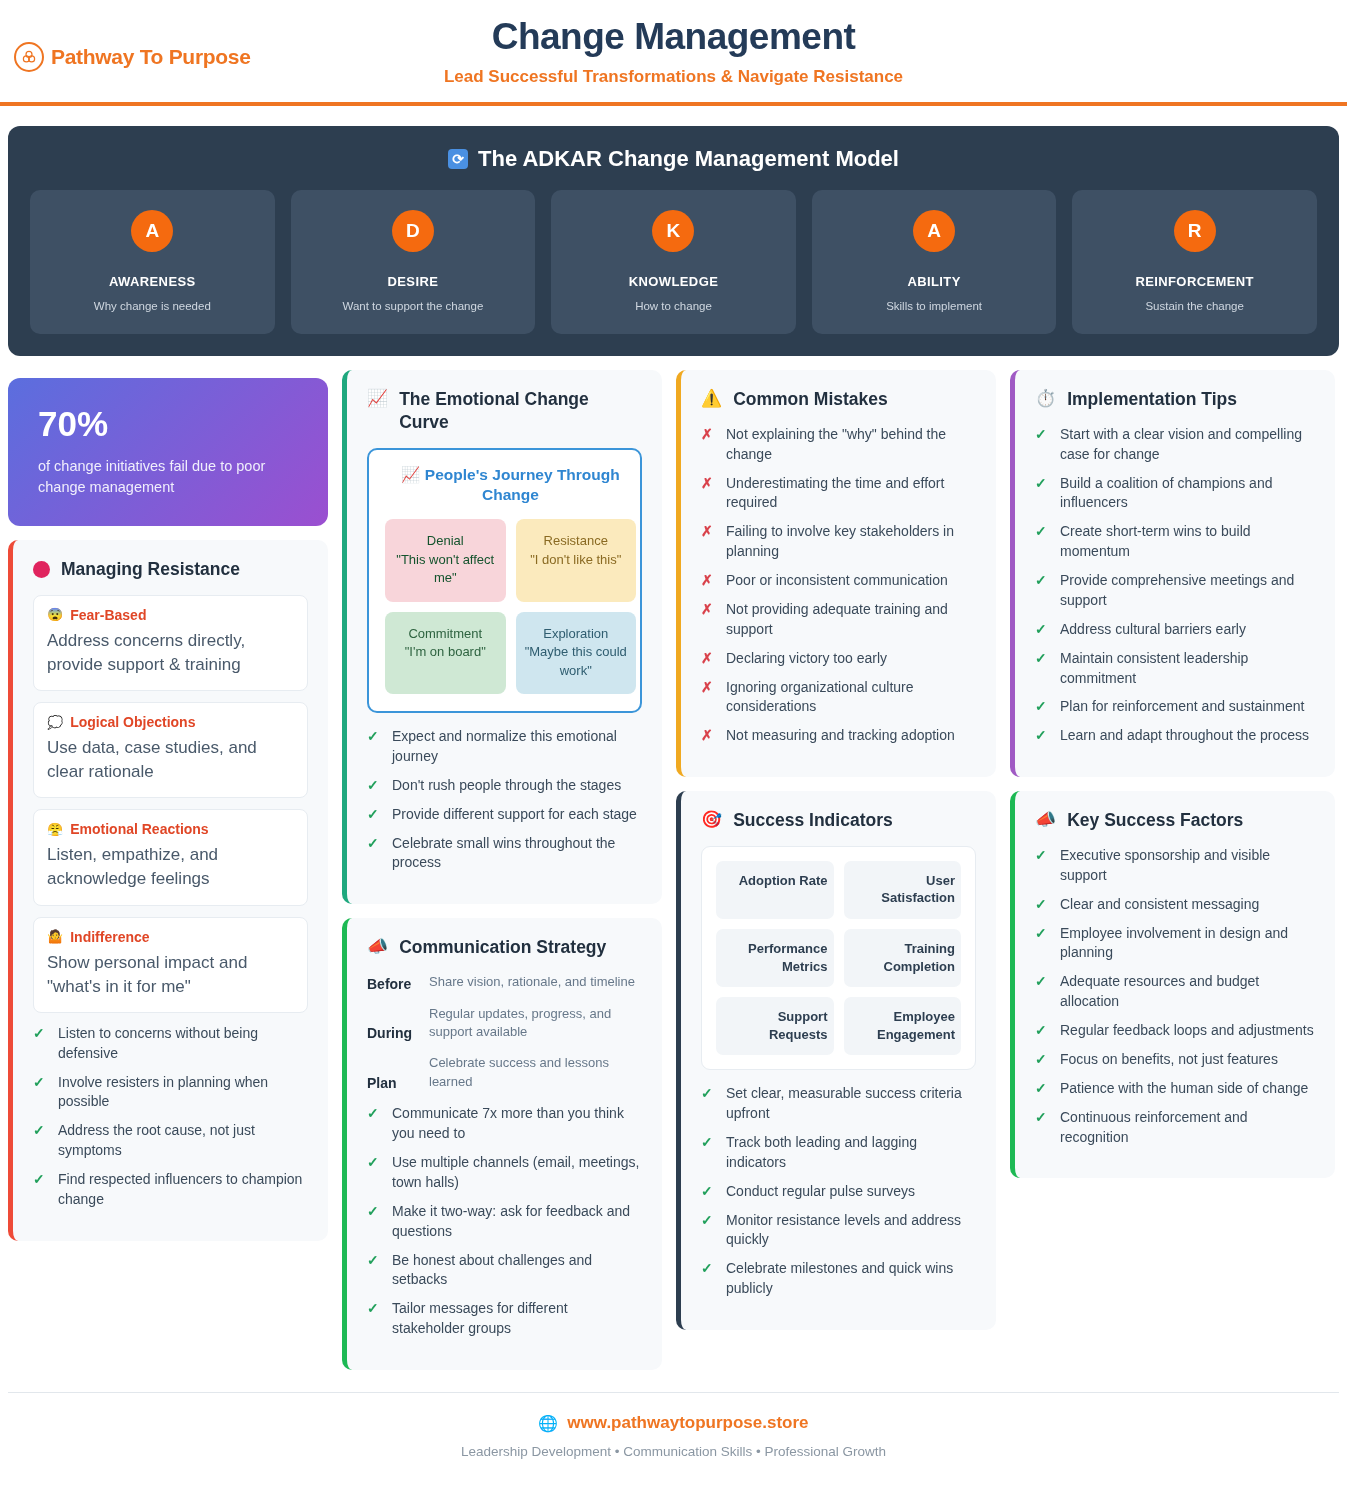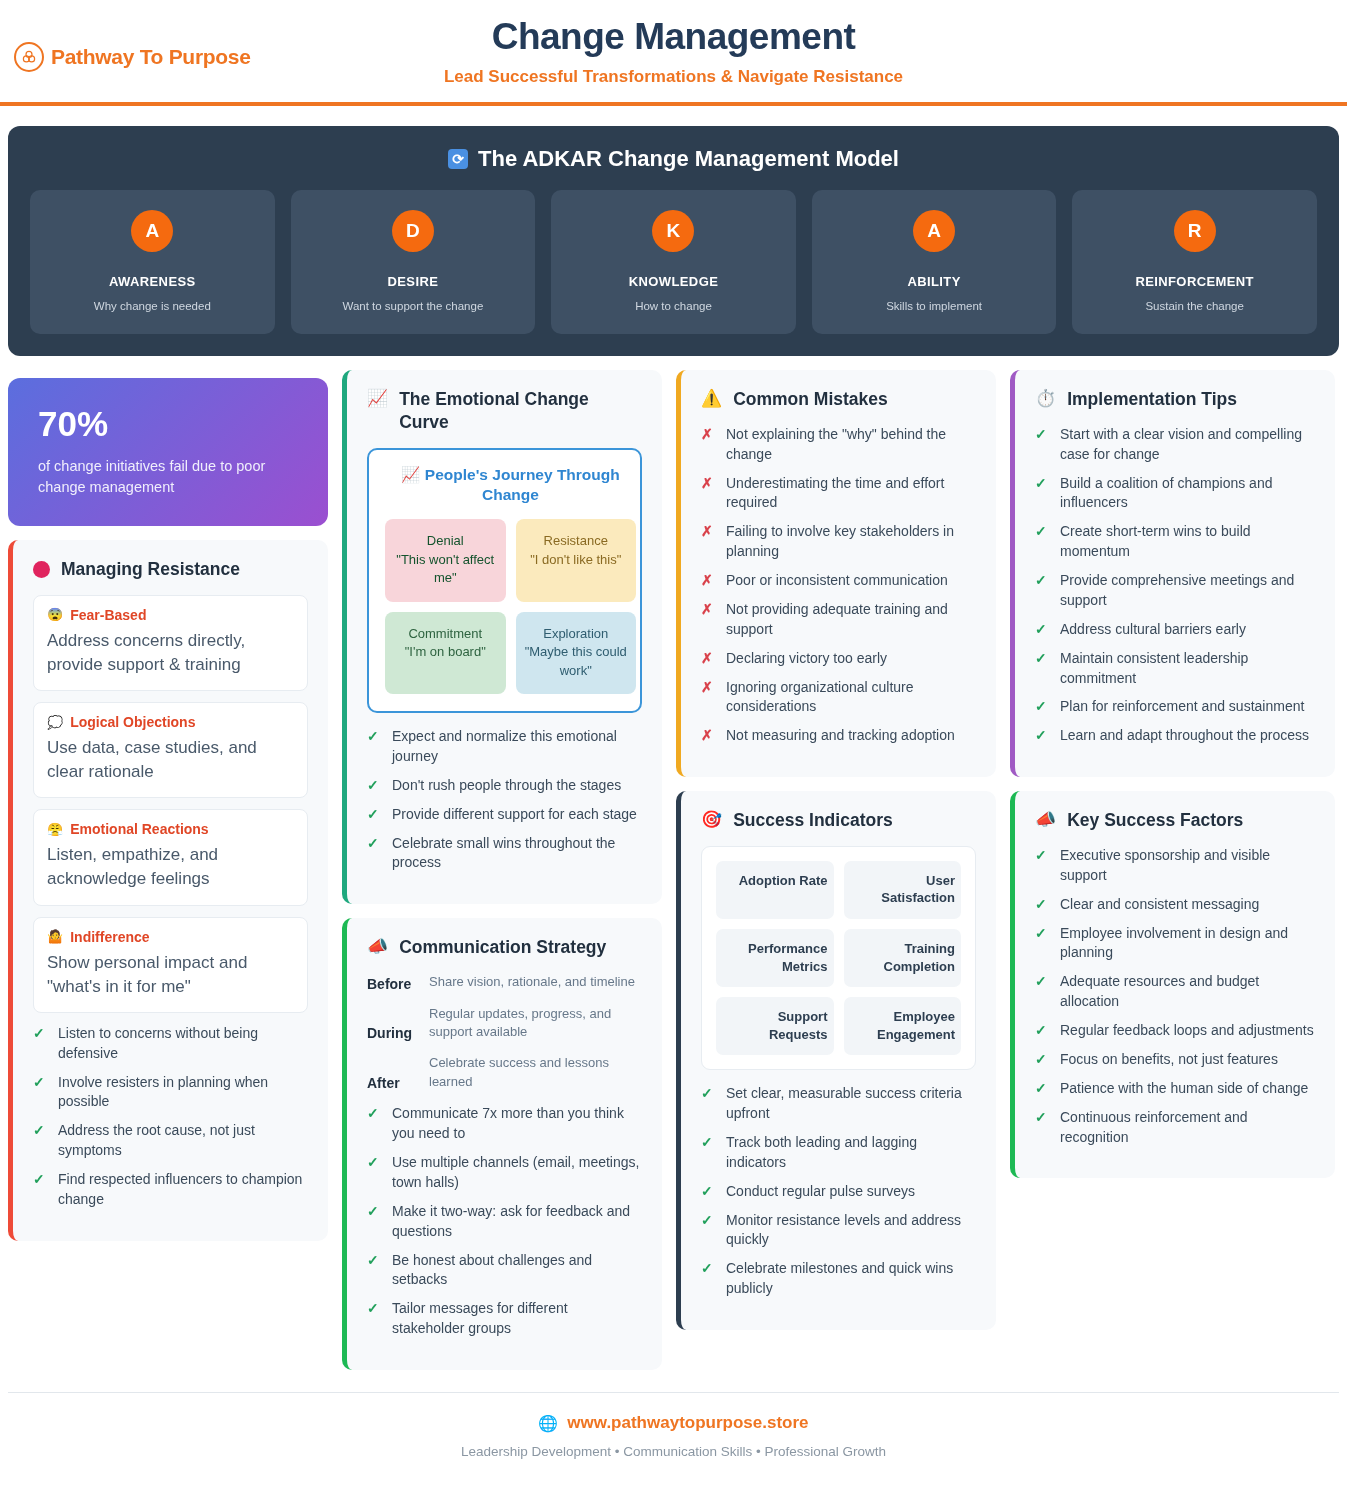--- a/index.html
+++ b/index.html
@@ -405,21 +405,21 @@
 
       <div class="phase">
         <div class="phase-name">Before</div>
         <div class="phase-desc">Share vision, rationale, and timeline</div>
       </div>
       <div class="phase">
         <div class="phase-name">During</div>
         <div class="phase-desc">Regular updates, progress, and support available</div>
       </div>
       <div class="phase">
-        <div class="phase-name">After</div>
+        <div class="phase-name">Plan</div>
         <div class="phase-desc">Celebrate success and lessons learned</div>
       </div>
 
       <ul class="chk green">
         <li>
             <span class="m">✓</span>
             <span>Communicate 7x more than you think you need to</span>
           </li>
         <li>
             <span class="m">✓</span>

